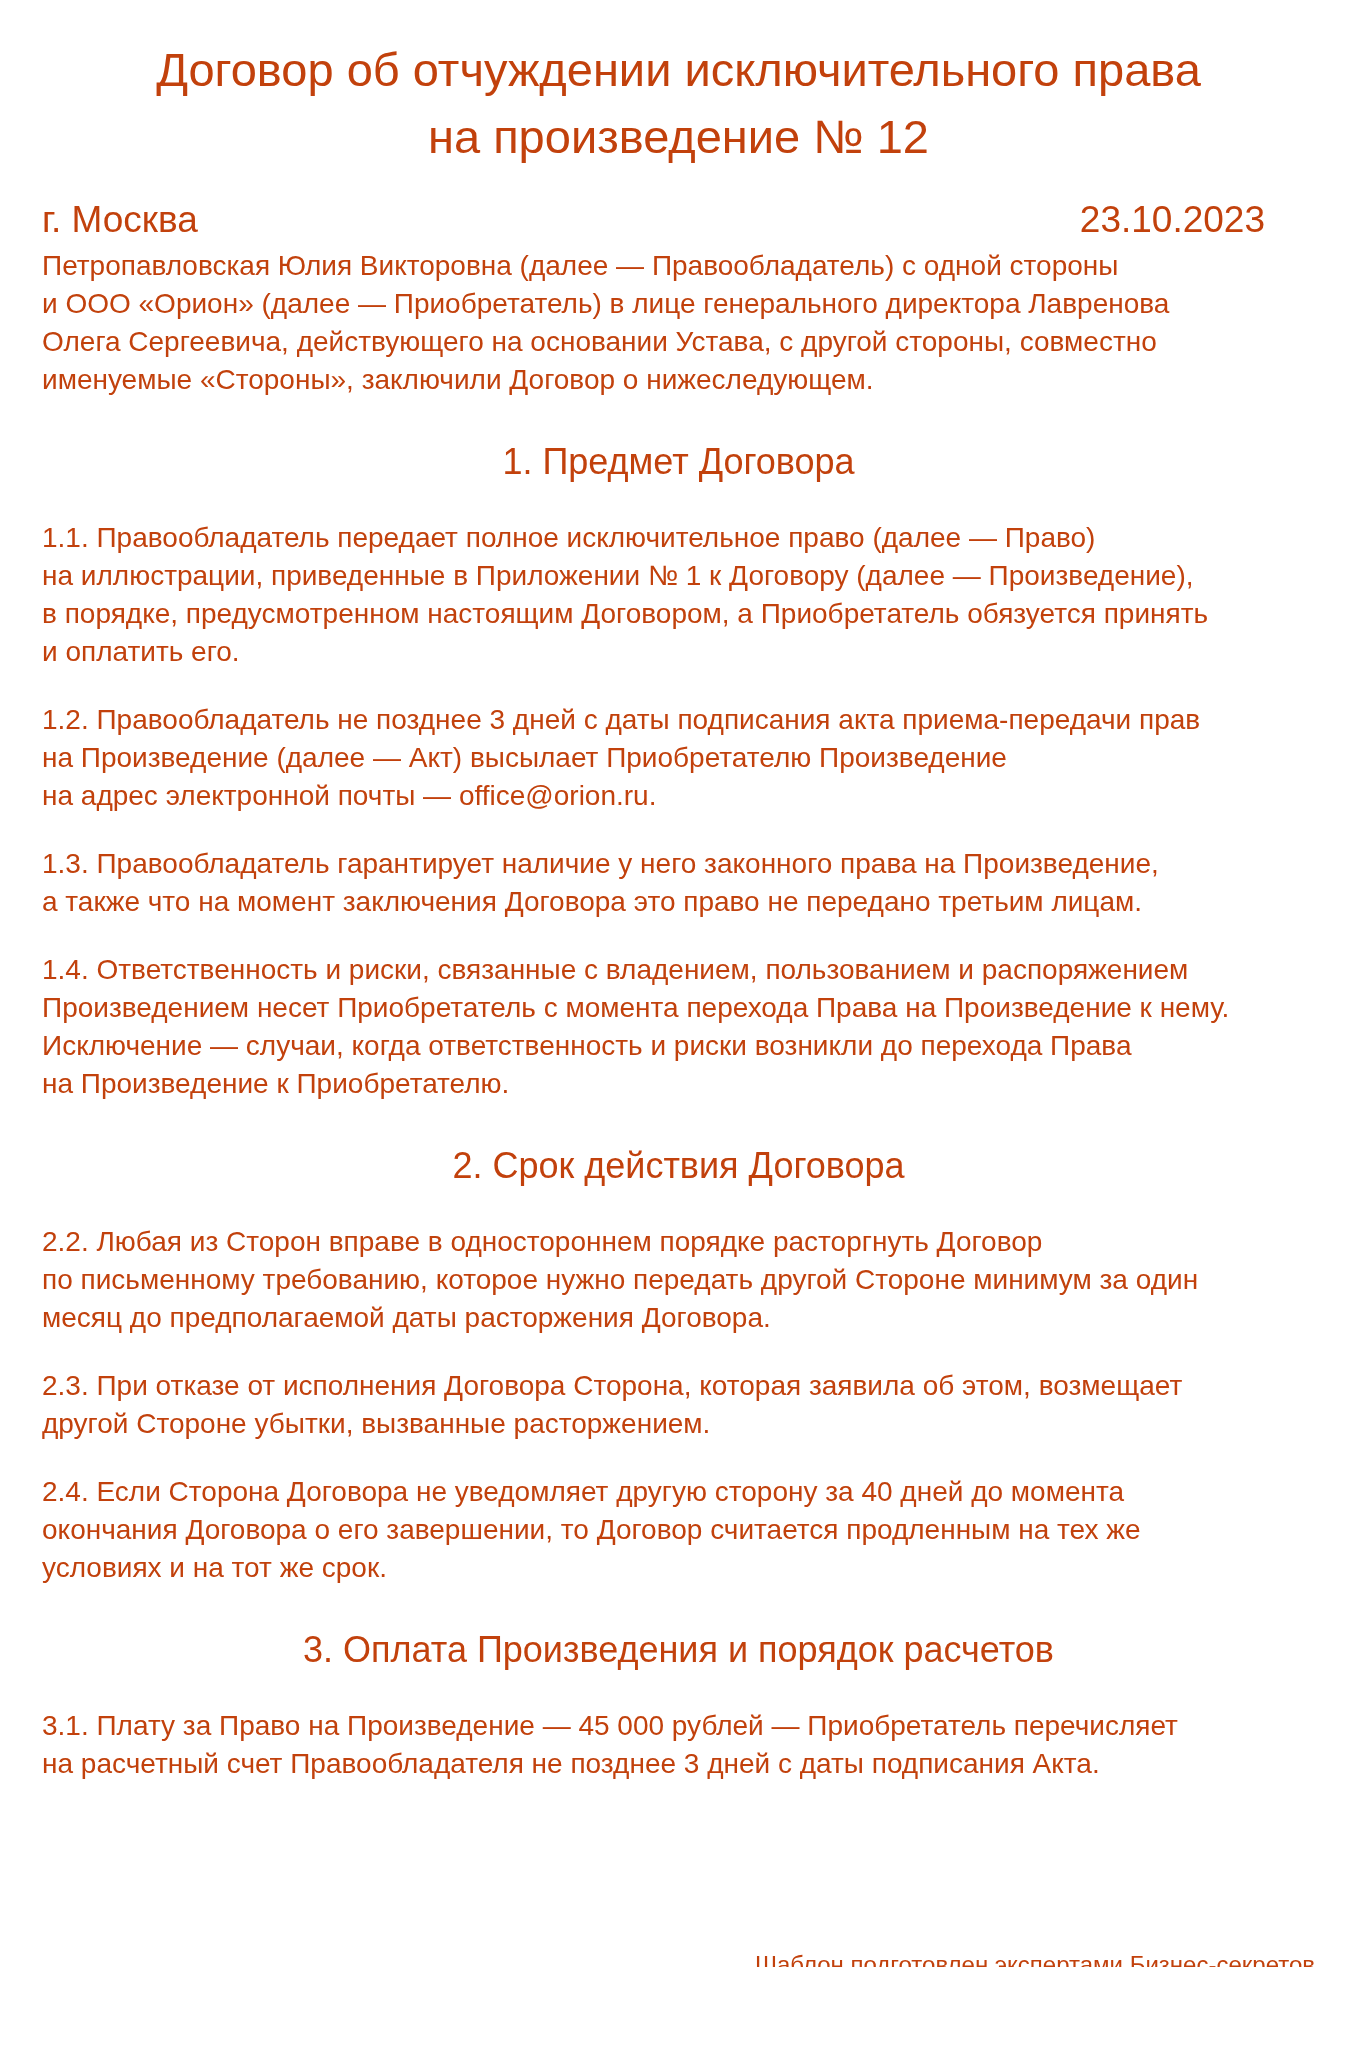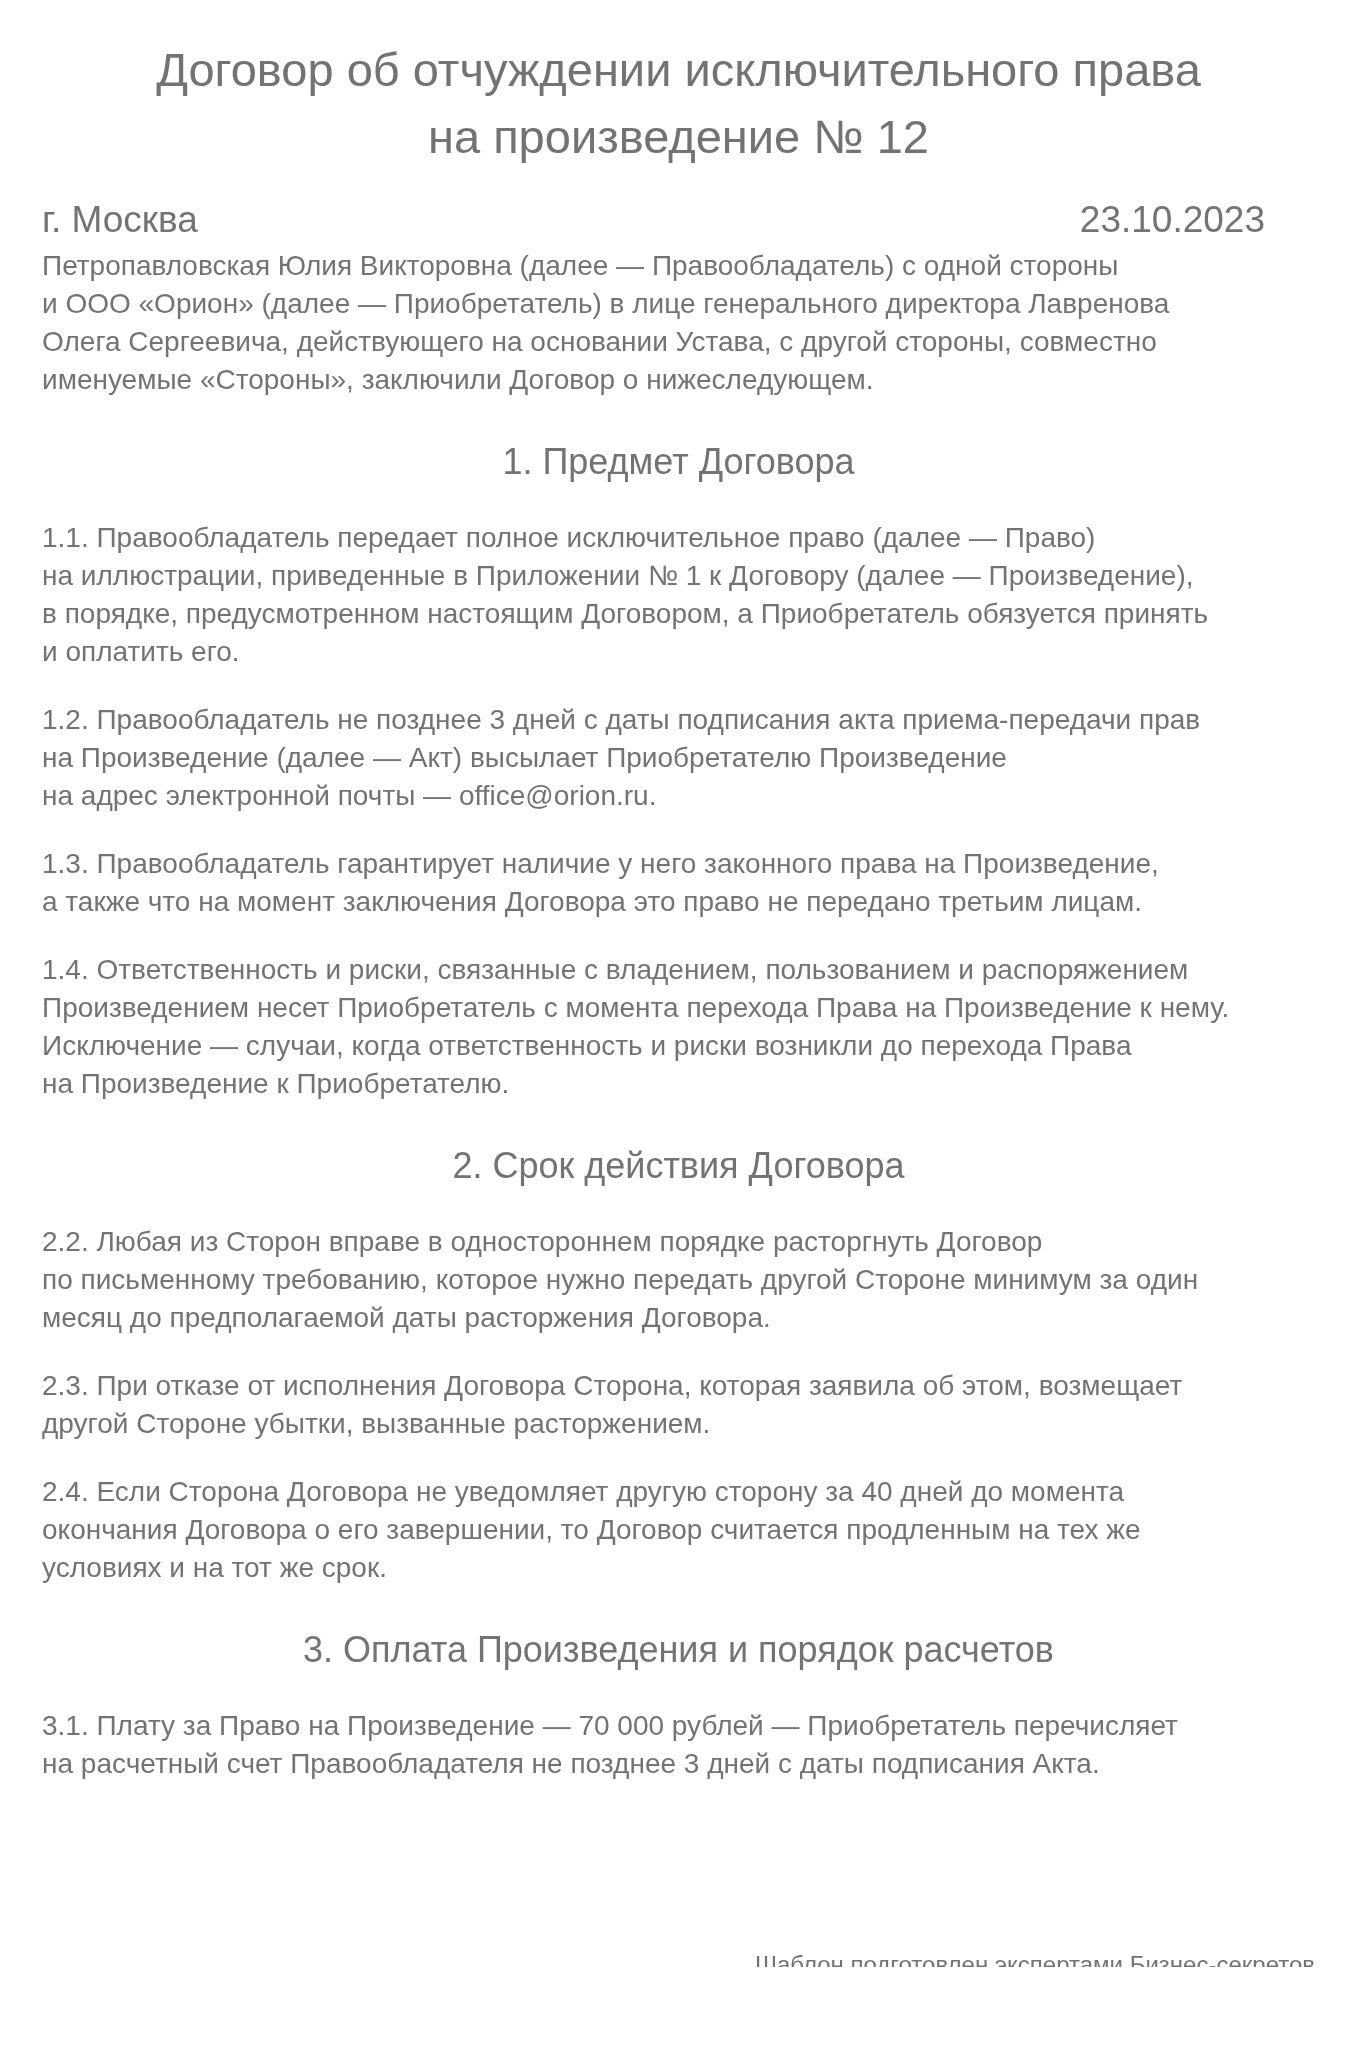--- a/index.html
+++ b/index.html
@@ -7,21 +7,21 @@
     padding: 0;
     background: #ffffff;
   }
   .page {
     position: relative;
     width: 1360px;
     height: 1967px;
     box-sizing: border-box;
     padding: 36px 45px 0 42px;
     background: #ffffff;
-    color: #737373;
+    color: #c2410c;
     font-family: "Liberation Sans", sans-serif;
     overflow: hidden;
   }
   .doc-title {
     font-size: 47px;
     line-height: 67px;
     font-weight: 400;
     text-align: center;
     margin: 0;
     white-space: pre-line;
@@ -109,18 +109,18 @@
 
   <p class="body-text">2.3. При отказе от исполнения Договора Сторона, которая заявила об этом, возмещает
 другой Стороне убытки, вызванные расторжением.</p>
 
   <p class="body-text">2.4. Если Сторона Договора не уведомляет другую сторону за 40 дней до момента
 окончания Договора о его завершении, то Договор считается продленным на тех же
 условиях и на тот же срок.</p>
 
   <h2 class="section-heading">3. Оплата Произведения и порядок расчетов</h2>
 
-  <p class="body-text">3.1. Плату за Право на Произведение — 70 000 рублей — Приобретатель перечисляет
+  <p class="body-text">3.1. Плату за Право на Произведение — 45 000 рублей — Приобретатель перечисляет
 на расчетный счет Правообладателя не позднее 3 дней с даты подписания Акта.</p>
 
   <div class="footer-credit">Шаблон подготовлен экспертами Бизнес-секретов</div>
 
 </div>
 
 </body></html>

